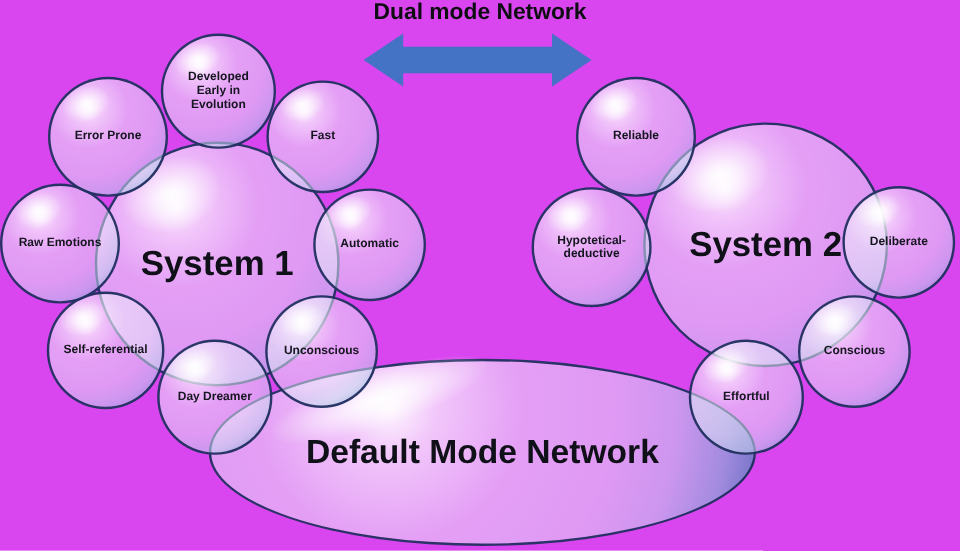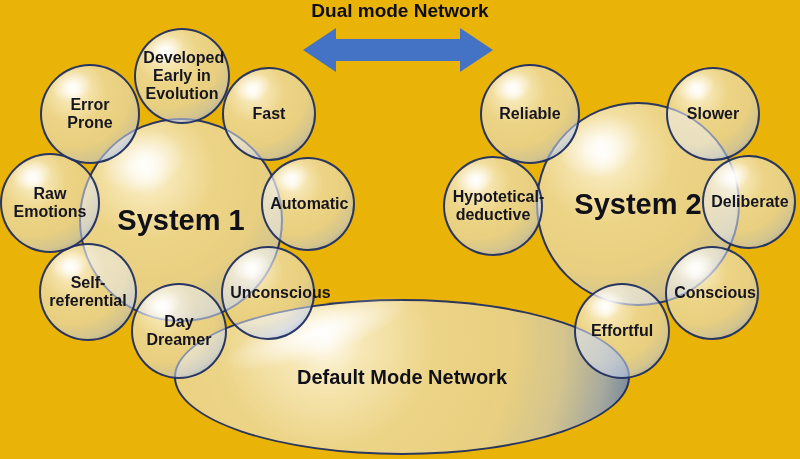--- a/index.html
+++ b/index.html
@@ -2,21 +2,21 @@
 <html><head>
 <meta charset="utf-8">
 <style>
   html, body { margin: 0; padding: 0; background: #ffffff; }
   body { font-family: "Liberation Sans", sans-serif; }
 
   .canvas {
     position: relative;
     width: 800px;
     height: 459px;
-    background: #eab308;
+    background: #d946ef;
     overflow: hidden;
   }
 
   
   .bubble {
     position: absolute;
     box-sizing: border-box;
     border-radius: 50%;
     border: 2px solid rgba(26, 41, 90, 0.92);
     background: radial-gradient(circle at 33% 26%,
@@ -47,23 +47,23 @@
       rgba(255,255,255,0.0) 72%);
     pointer-events: none;
   }
 
   .label {
     position: relative;
     font-weight: 700;
     color: #15151f;
     z-index: 2;
   }
-  .sat-label    { font-size: 16px; line-height: 1.13; width: 84%; }
+  .sat-label    { font-size: 10px; line-height: 1.13; width: 84%; }
   .center-label { font-size: 29px; letter-spacing: 0px; color: #101018; }
-  .dmn-label    { font-size: 20px; color: #101018; }
+  .dmn-label    { font-size: 28px; color: #101018; }
 
   
   .ellipse  { z-index: 1; }
   .center-b { z-index: 2; }
   .sat      { z-index: 3; }
   .title, .arrow { z-index: 5; }
 
   
   .title {
     position: absolute;
@@ -146,23 +146,20 @@
   <div class="bubble sat c1-s6">
     <span class="label sat-label">Raw Emotions</span>
   </div>
   <div class="bubble sat c1-s7">
     <span class="label sat-label">Error Prone</span>
   </div>
 
   <div class="bubble center-b c2-center">
     <span class="label center-label">System 2</span>
   </div>
-  <div class="bubble sat c2-s1">
-    <span class="label sat-label">Slower</span>
-  </div>
   <div class="bubble sat c2-s2">
     <span class="label sat-label">Deliberate</span>
   </div>
   <div class="bubble sat c2-s4">
     <span class="label sat-label">Effortful</span>
   </div>
   <div class="bubble sat c2-s3">
     <span class="label sat-label">Conscious</span>
   </div>
   <div class="bubble sat c2-s7">

